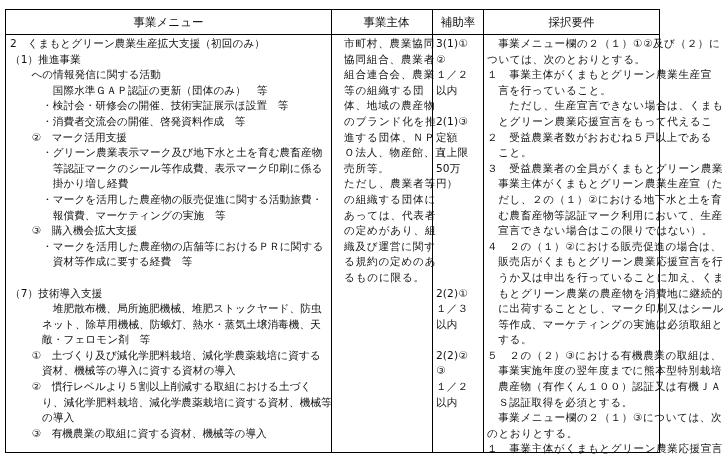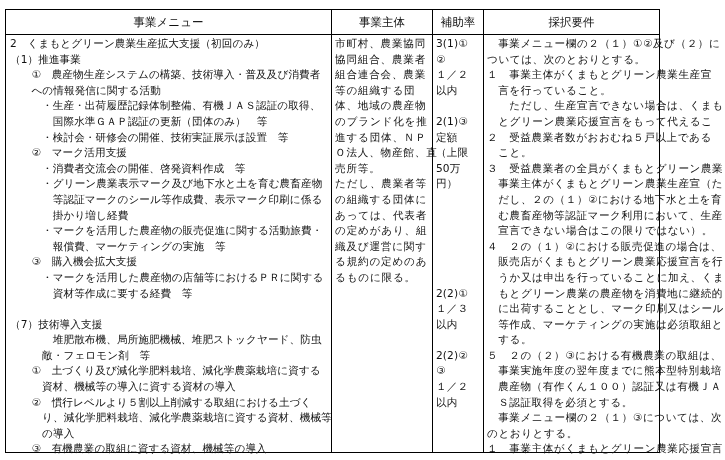--- a/index.html
+++ b/index.html
@@ -26,21 +26,21 @@
     height: 25px;
     border-bottom: 1.3px solid #000;
     box-sizing: border-box;
   }
   .col {
     position: absolute;
     top: 0; bottom: 0;
     box-sizing: border-box;
   }
   .c1 { left: 0; width: 325px; }
-  .c2 { left: 325px; width: 101px; border-left: 1.2px solid #000; }
+  .c2 { left: 325px; width: 101px; border-left: 1.2px solid #000; padding-left: 9px; }
   .c3 { left: 426px; width: 51px; border-left: 1.2px solid #000; }
   .c4 { left: 477px; right: 0; border-left: 1.2px solid #000; }
   .hdr .col {
     display: flex; align-items: center; justify-content: center;
     font-size: 11.5px;
   }
   .body {
     position: absolute;
     top: 25px; left: 0; right: 0; bottom: 0;
   }
@@ -67,38 +67,37 @@
     <div class="col c1">事業メニュー</div>
     <div class="col c2">事業主体</div>
     <div class="col c3">補助率</div>
     <div class="col c4">採択要件</div>
   </div>
   <div class="body">
     <div class="col c1">
       <div class="cell-text">
           <div class="line">2　くまもとグリーン農業生産拡大支援（初回のみ）</div>
           <div class="line">（1）推進事業</div>
-          <div class="line">　　①　農産物生産システムの構築、技術導入・普及及び消費者</div>
           <div class="line">　　への情報発信に関する活動</div>
-          <div class="line">　　　・生産・出荷履歴記録体制整備、有機ＪＡＳ認証の取得、</div>
           <div class="line">　　　　国際水準ＧＡＰ認証の更新（団体のみ）　等</div>
           <div class="line">　　　・検討会・研修会の開催、技術実証展示ほ設置　等</div>
+          <div class="line">　　　・消費者交流会の開催、啓発資料作成　等</div>
           <div class="line">　　②　マーク活用支援</div>
-          <div class="line">　　　・消費者交流会の開催、啓発資料作成　等</div>
           <div class="line">　　　・グリーン農業表示マーク及び地下水と土を育む農畜産物</div>
           <div class="line">　　　　等認証マークのシール等作成費、表示マーク印刷に係る</div>
           <div class="line">　　　　掛かり増し経費</div>
           <div class="line">　　　・マークを活用した農産物の販売促進に関する活動旅費・</div>
           <div class="line">　　　　報償費、マーケティングの実施　等</div>
           <div class="line">　　③　購入機会拡大支援</div>
           <div class="line">　　　・マークを活用した農産物の店舗等におけるＰＲに関する</div>
           <div class="line">　　　　資材等作成に要する経費　等</div>
           <div class="line"></div>
           <div class="line">（7）技術導入支援</div>
           <div class="line">　　　　堆肥散布機、局所施肥機械、堆肥ストックヤード、防虫</div>
+          <div class="line">　　　ネット、除草用機械、防蛾灯、熱水・蒸気土壌消毒機、天</div>
           <div class="line">　　　敵・フェロモン剤　等</div>
           <div class="line">　　①　土づくり及び減化学肥料栽培、減化学農薬栽培に資する</div>
           <div class="line">　　　資材、機械等の導入に資する資材の導入</div>
           <div class="line">　　②　慣行レベルより５割以上削減する取組における土づく</div>
           <div class="line">　　　り、減化学肥料栽培、減化学農薬栽培に資する資材、機械等</div>
           <div class="line">　　　の導入</div>
           <div class="line">　　③　有機農業の取組に資する資材、機械等の導入</div>
         </div>
     </div>
     <div class="col c2">

